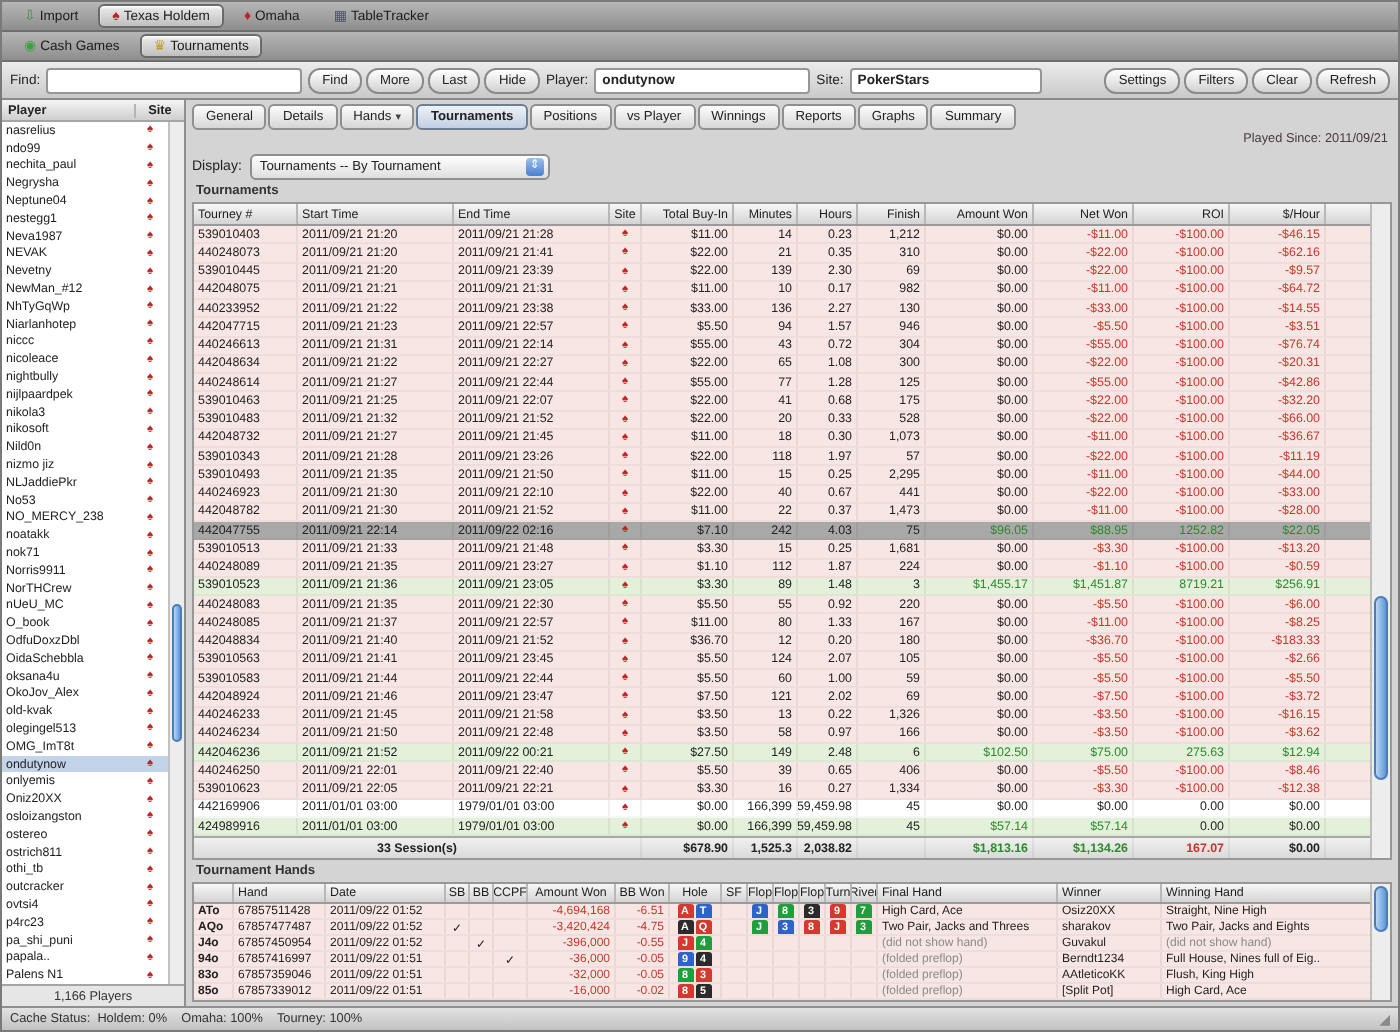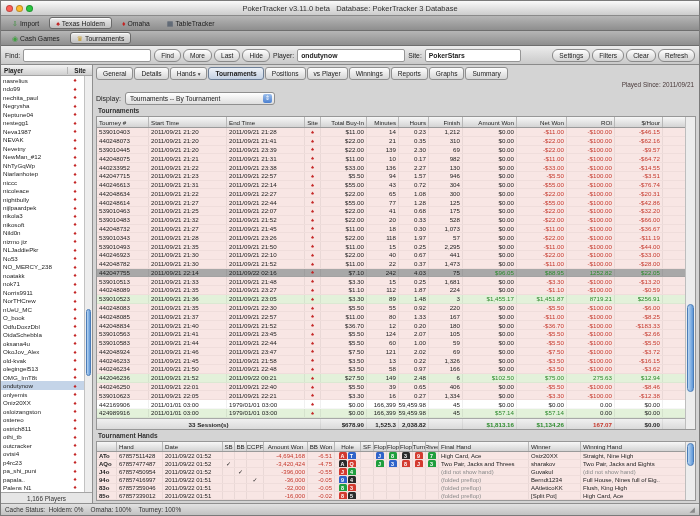--- a/index.html
+++ b/index.html
@@ -87,28 +87,20 @@
   
   .statusbar{height:12px;flex:none;background:linear-gradient(#e2e2e2,#c2c2c2);border-top:1px solid #8f8f8f;display:flex;align-items:center;justify-content:space-between;padding:0 4px;font-size:6.4px;color:#333;}
   .statusbar .txt{white-space:pre;}
   .grip{color:#8a8a8a;font-size:7px;}
 </style>
 </head>
 <body>
 
 <div class="window">
 
-  <div class="titlebar">
-    <div class="lights">
-      <span class="light red"></span>
-      <span class="light yellow"></span>
-      <span class="light green"></span>
-    </div>
-    <div class="title">PokerTracker v3.11.0 beta   Database: PokerTracker 3 Database</div>
-  </div>
 
   <div class="strip">
       <div class="stab">
         <span class="sicon" style="color: rgb(58, 143, 58);">⇩</span>
         <span>Import</span>
       </div>
       <div class="stab active">
         <span class="sicon" style="color: rgb(195, 34, 34);">♠</span>
         <span>Texas Holdem</span>
       </div>

